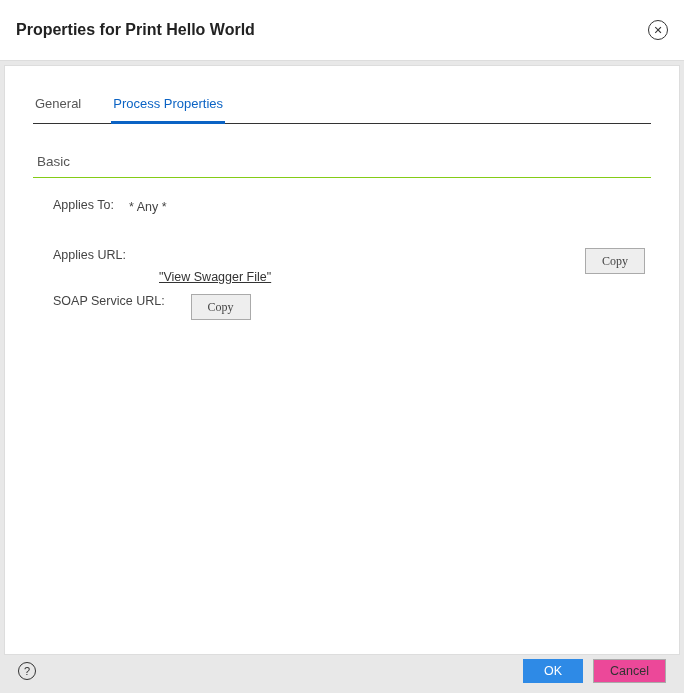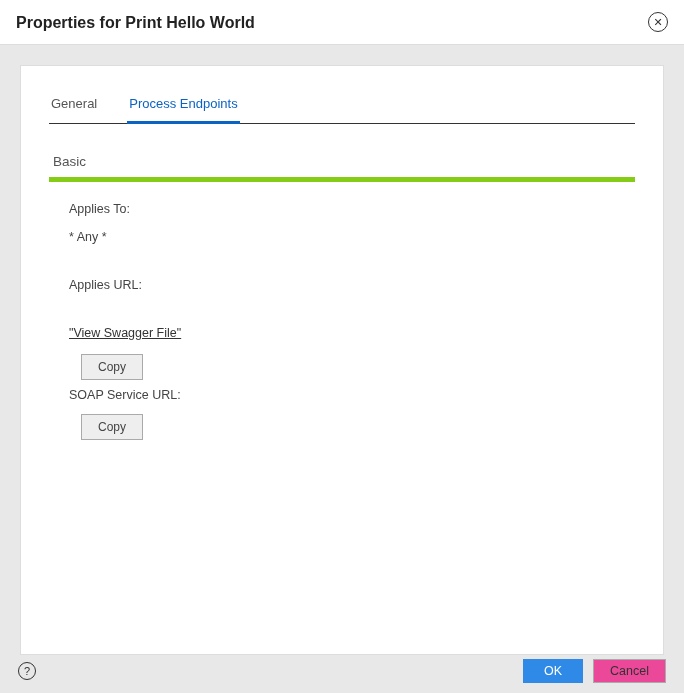--- a/index.html
+++ b/index.html
@@ -8,45 +8,45 @@
     font-family: "Segoe UI", Arial, sans-serif;
     font-size: 13px;
     color: #333;
     background: #e8e8e8;
     width: 684px;
     height: 693px;
     overflow: hidden;
   }
   .header-bar {
     background: #fff;
-    padding: 12px 16px;
+    padding: 20px 16px;
     display: flex;
     justify-content: space-between;
-    align-items: flex-end;
+    align-items: center;
     border-bottom: 1px solid #ddd;
   }
   .header-title {
     font-size: 16px;
     font-weight: 600;
     color: #222;
   }
   .close-btn {
     width: 20px;
     height: 20px;
     border: 1.5px solid #333;
     border-radius: 50%;
     display: flex;
     align-items: center;
     justify-content: center;
     cursor: pointer;
     font-size: 11px;
     line-height: 1;
   }
   .content-area {
-    padding: 20px;
+    padding: 4px;
   }
   .panel {
     background: #fff;
     height: 590px;
     padding: 24px 28px;
     border: 1px solid #ddd;
   }
   .tabs {
     display: flex;
     border-bottom: 1px solid #333;
@@ -61,33 +61,32 @@
   }
   .tab.active {
     color: #0b63c4;
     border-bottom: 3px solid #0b63c4;
     font-weight: 500;
   }
 
   .section-title {
     color: #555;
     padding: 6px 0 8px 4px;
-    border-bottom: 5px solid #84cc16;
+    border-bottom: 1px solid #84cc16;
     margin-bottom: 16px;
     font-size: 13.5px;
     margin-top: 6px;
   }
   .field-row {
     display: flex;
     padding: 4px 0 4px 20px;
     gap: 12px;
     font-size: 12.5px;
     color: #444;
     align-items: flex-start;
-    flex-direction: column;
   }
   .field-label {
     min-width: 94px;
   }
   .field-label.narrow { min-width: 64px; }
   .field-value {
     flex: 1;
     word-break: break-all;
     line-height: 1.45;
   }
@@ -99,20 +98,21 @@
     margin-top: 2px;
   }
   .copy-btn {
     background: #eee;
     border: 1px solid #aaa;
     color: #444;
     font-size: 12px;
     padding: 4px 16px;
     cursor: pointer;
     height: 26px;
+    font-family: Liberation Serif, serif;
   }
   .right-col {
     width: 80px;
     display: flex;
     justify-content: flex-end;
     padding-right: 6px;
   }
   .footer {
     position: absolute;
     bottom: 10px;
@@ -161,21 +161,21 @@
 <div class="header-bar">
   <div class="header-title">Properties for Print Hello World</div>
   <div class="close-btn">✕</div>
 </div>
 
 <div class="content-area">
   <div class="panel">
 
     <div class="tabs">
       <div class="tab">General</div>
-      <div class="tab active">Process Endpoints</div>
+      <div class="tab active">Process Properties</div>
     </div>
 
     <div class="section-title">Basic</div>
     <div class="field-row">
       <div class="field-label narrow">Applies To:</div>
       <div class="field-value">* Any *</div>
     </div>
 
     <div class="spacer"></div>
 

